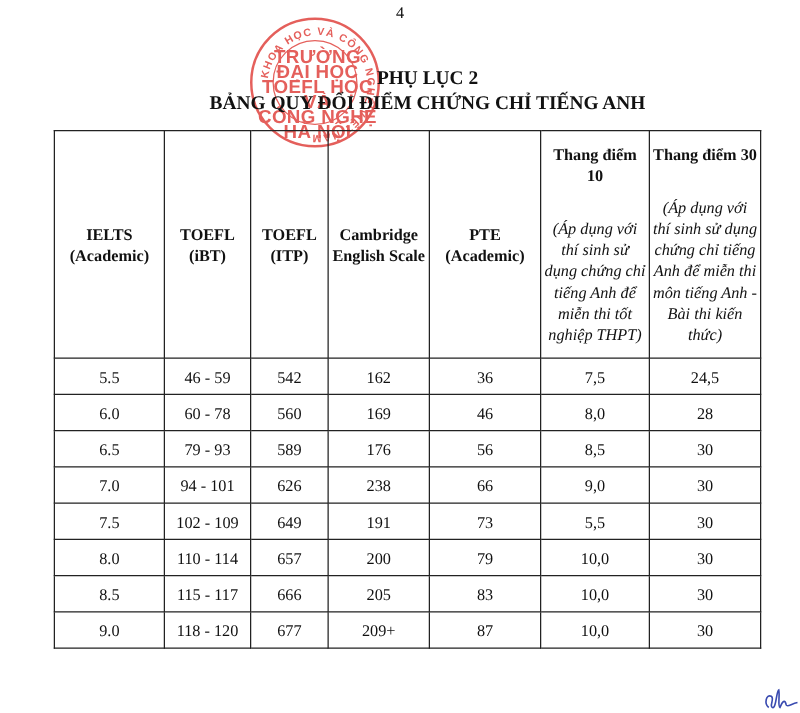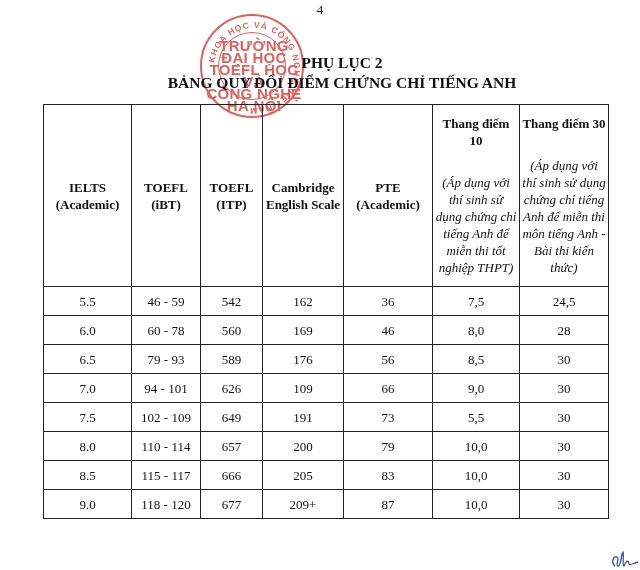--- a/index.html
+++ b/index.html
@@ -129,21 +129,21 @@
         <td>589</td>
         <td>176</td>
         <td>56</td>
         <td>8,5</td>
         <td>30</td>
       </tr>
       <tr>
         <td>7.0</td>
         <td>94 - 101</td>
         <td>626</td>
-        <td>109</td>
+        <td>238</td>
         <td>66</td>
         <td>9,0</td>
         <td>30</td>
       </tr>
       <tr>
         <td>7.5</td>
         <td>102 - 109</td>
         <td>649</td>
         <td>191</td>
         <td>73</td>

